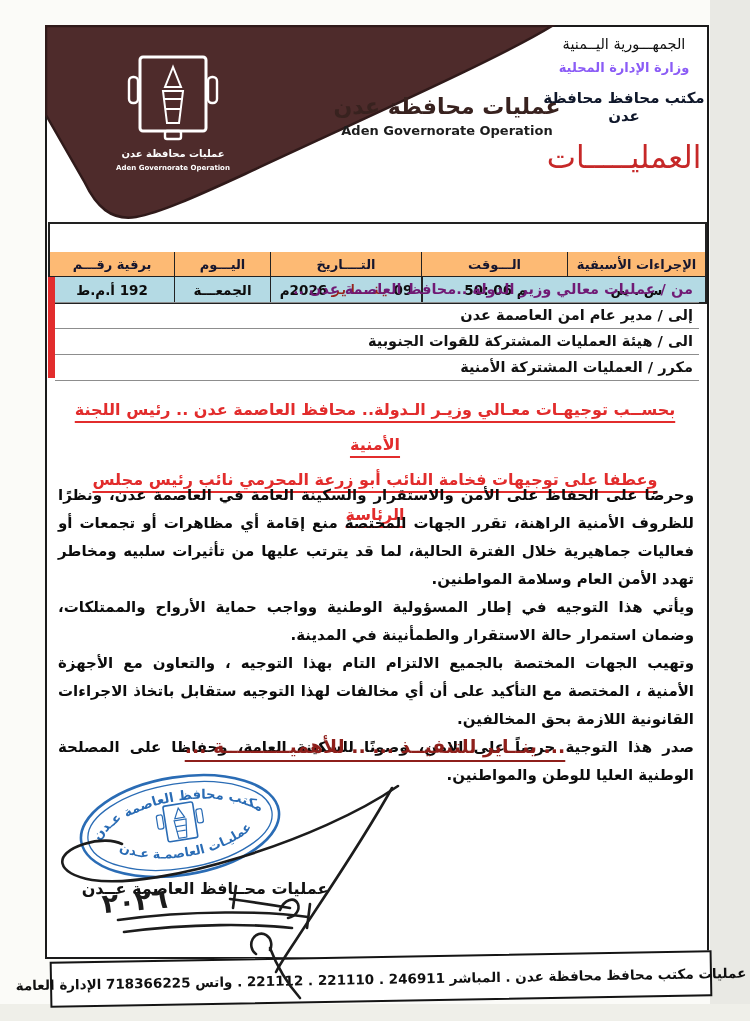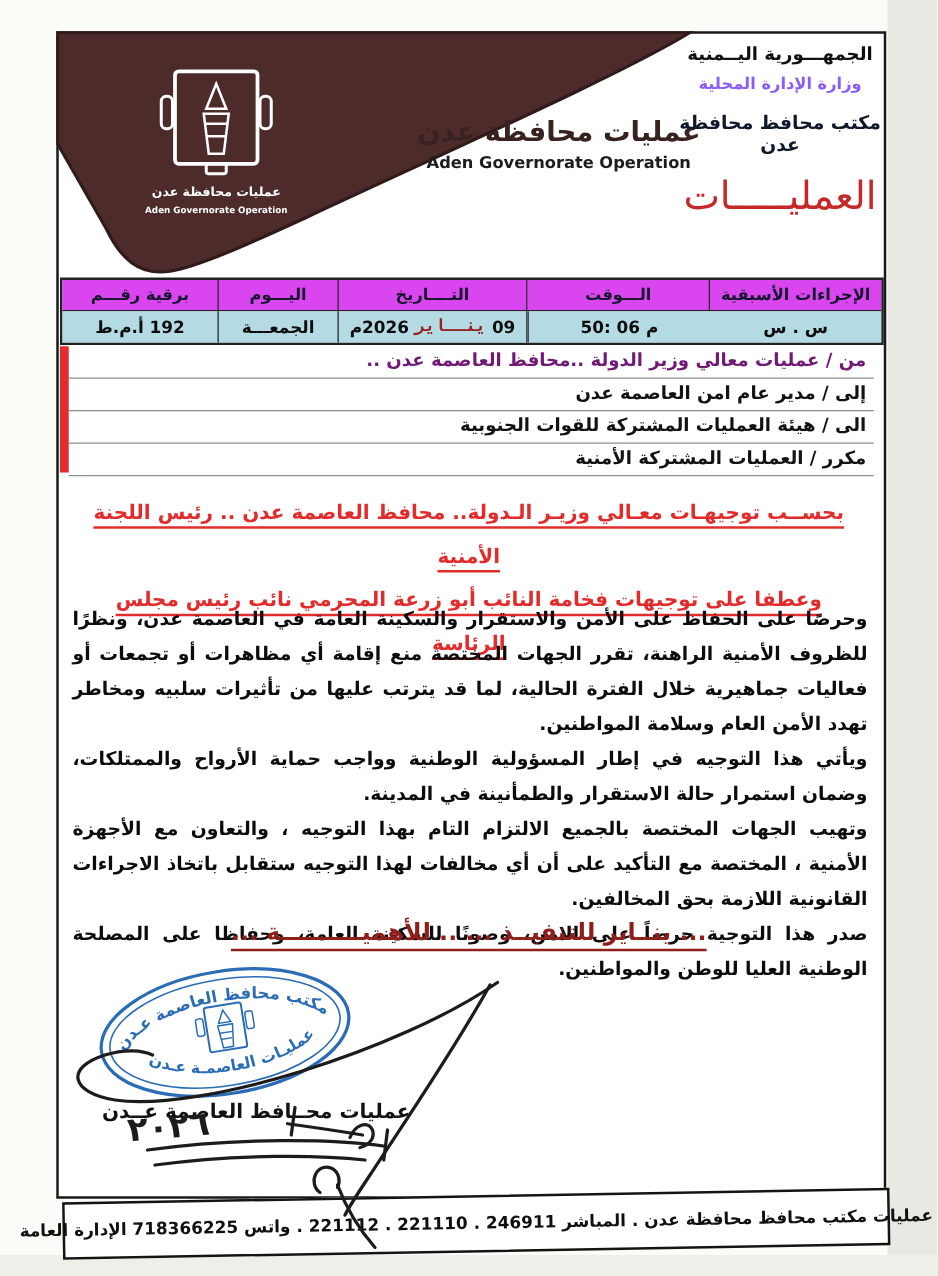--- a/index.html
+++ b/index.html
@@ -13,37 +13,37 @@
   .page-frame{
     position:absolute;left:45px;top:25px;width:660px;height:930px;
     border:2px solid #1a1a1a;background:#ffffff;
   }
   
   .logo-svg{position:absolute;left:45px;top:25px;}
   .center-title{position:absolute;left:318px;top:94px;width:258px;text-align:center;}
   .center-title .ar{font-size:22px;font-weight:bold;color:#38221f;letter-spacing:1px;}
   .center-title .en{font-size:13px;font-weight:bold;color:#1d1d1d;margin-top:4px;}
   .right-head{position:absolute;left:540px;top:36px;width:168px;text-align:center;direction:rtl;}
-  .right-head .l1{font-size:14.5px;font-weight:bold;color:#101010;margin-bottom:8px;}
+  .right-head .l1{font-size:14.5px;font-weight:normal;color:#101010;margin-bottom:8px;}
   .right-head .l2{font-size:13px;font-weight:bold;color:#8b5cf6;margin-bottom:14px;}
   .right-head .l3{font-size:15px;font-weight:bold;color:#0f172a;margin-bottom:14px;}
   .right-head .dept{font-size:31px;font-weight:normal;color:#c62828;}
   
   .info-table{
     position:absolute;left:48px;top:222px;width:655px;direction:rtl;
     display:grid;grid-template-columns:137px 146px 151px 96px 125px;
     border:2px solid #222;
   }
   .info-table .cell{
     border-inline-start:1.5px solid #222;
     display:flex;align-items:center;justify-content:center;
     font-weight:bold;white-space:nowrap;
   }
   .info-table .cell:nth-child(5n+1){border-inline-start:none;text-align:right;}
-  .info-table .head{background:#d946ef;color:#16162e;font-size:13px;height:24px;border-bottom:1.5px solid #222;}
+  .info-table .head{background:#fdba74;color:#16162e;font-size:13px;height:24px;border-bottom:1.5px solid #222;margin-top:28px;}
   .info-table .val{background:#b4dae4;color:#0d0d0d;font-size:13.5px;height:25px;}
   .month-red{color:#97231f;font-family:Liberation Mono, monospace;}
   
   .red-bar{position:absolute;left:48px;top:277px;width:7px;height:101px;background:#e22d2d;}
   .addr-rows{position:absolute;left:55px;top:277px;width:644px;direction:rtl;}
   .addr-row{
     height:25px;line-height:24px;border-bottom:1.2px solid #8d8d8d;
     font-size:14.5px;font-weight:bold;color:#121212;text-align:right;padding-right:6px;
     white-space:nowrap;overflow:hidden;
   }

